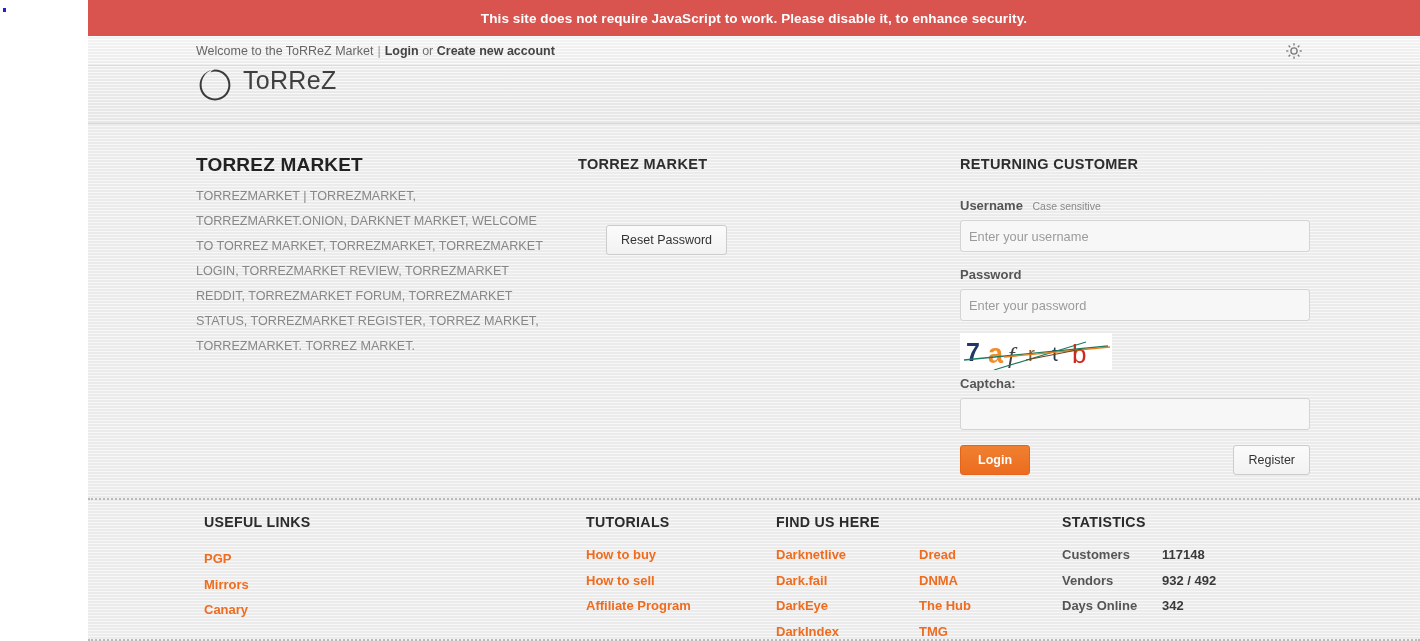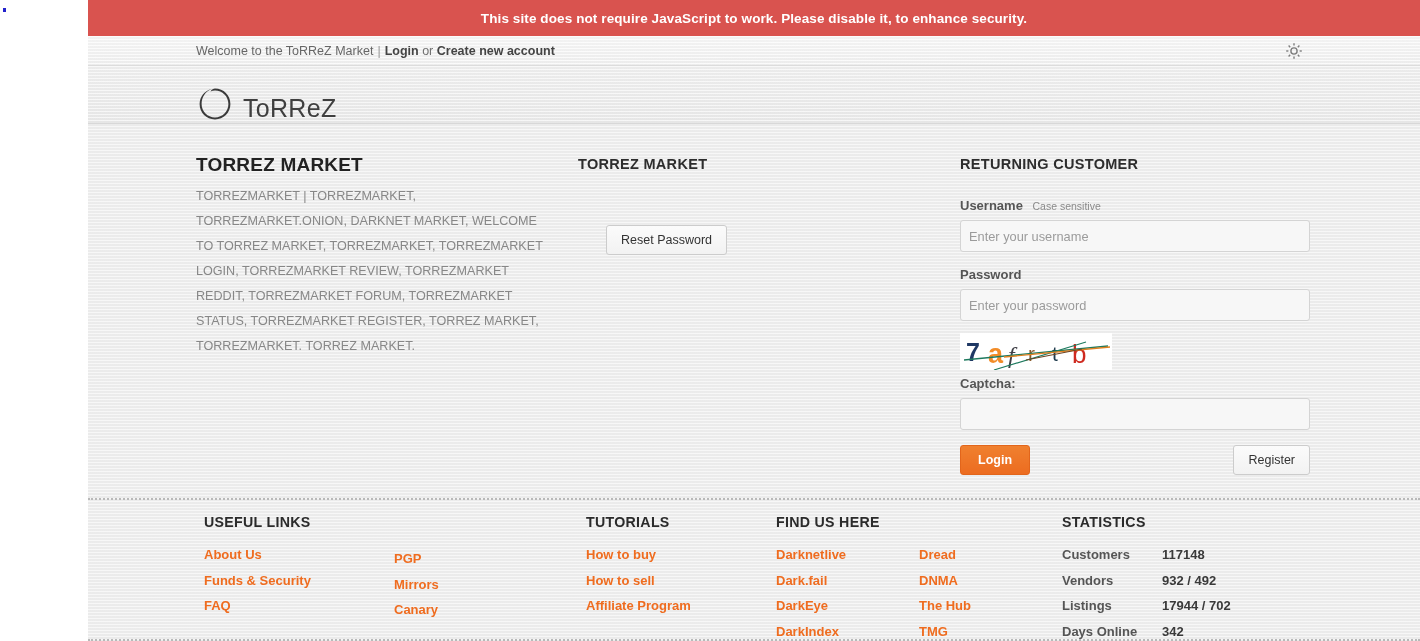--- a/index.html
+++ b/index.html
@@ -106,21 +106,21 @@
       repeating-linear-gradient(
         to bottom,
         rgba(255,255,255,0.6) 0px,
         rgba(255,255,255,0.6) 1px,
         rgba(0,0,0,0.012) 1px,
         rgba(0,0,0,0.012) 3px
       ),
       linear-gradient(to bottom, #eeeeee, #e9e9e9);
     border-bottom: 1px solid #d8d8d8;
     display: flex;
-    align-items: flex-end;
+    align-items: flex-start;
     padding-left: 108px;
   }
   .logo-mark {
     width: 38px;
     height: 38px;
     margin-right: 9px;
     flex: none;
   }
   .logo-text {
     font-size: 25px;
@@ -395,25 +395,20 @@
         <button class="btn btn-default">Register</button>
       </div>
     </div>
   </div>
 
   <div class="footer">
 
     <div class="f-col f-col-1">
       <h3>USEFUL LINKS</h3>
       <div class="link-grid">
-        <div class="sub">
-          <a class="flink" href="#">About Us</a>
-          <a class="flink" href="#">Funds &amp; Security</a>
-          <a class="flink" href="#">FAQ</a>
-        </div>
         <div class="sub offset">
           <a class="flink" href="#">PGP</a>
           <a class="flink" href="#">Mirrors</a>
           <a class="flink" href="#">Canary</a>
         </div>
       </div>
     </div>
 
     <div class="f-col f-col-2">
       <h3>TUTORIALS</h3>
@@ -446,24 +441,20 @@
         <tbody>
           <tr>
             <td class="k">Customers</td>
             <td class="v">117148</td>
           </tr>
           <tr>
             <td class="k">Vendors</td>
             <td class="v">932 / 492</td>
           </tr>
           <tr>
-            <td class="k">Listings</td>
-            <td class="v">17944 / 702</td>
-          </tr>
-          <tr>
             <td class="k">Days Online</td>
             <td class="v">342</td>
           </tr>
         </tbody>
       </table>
     </div>
 
   </div>
 </div>
 

